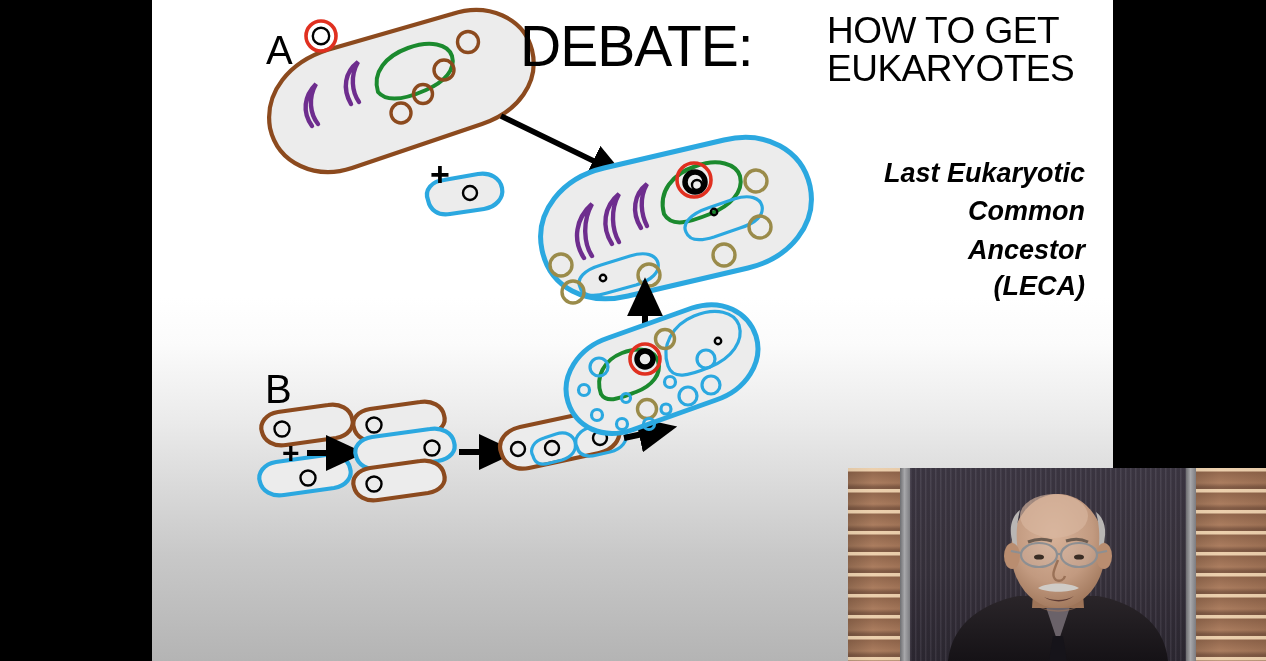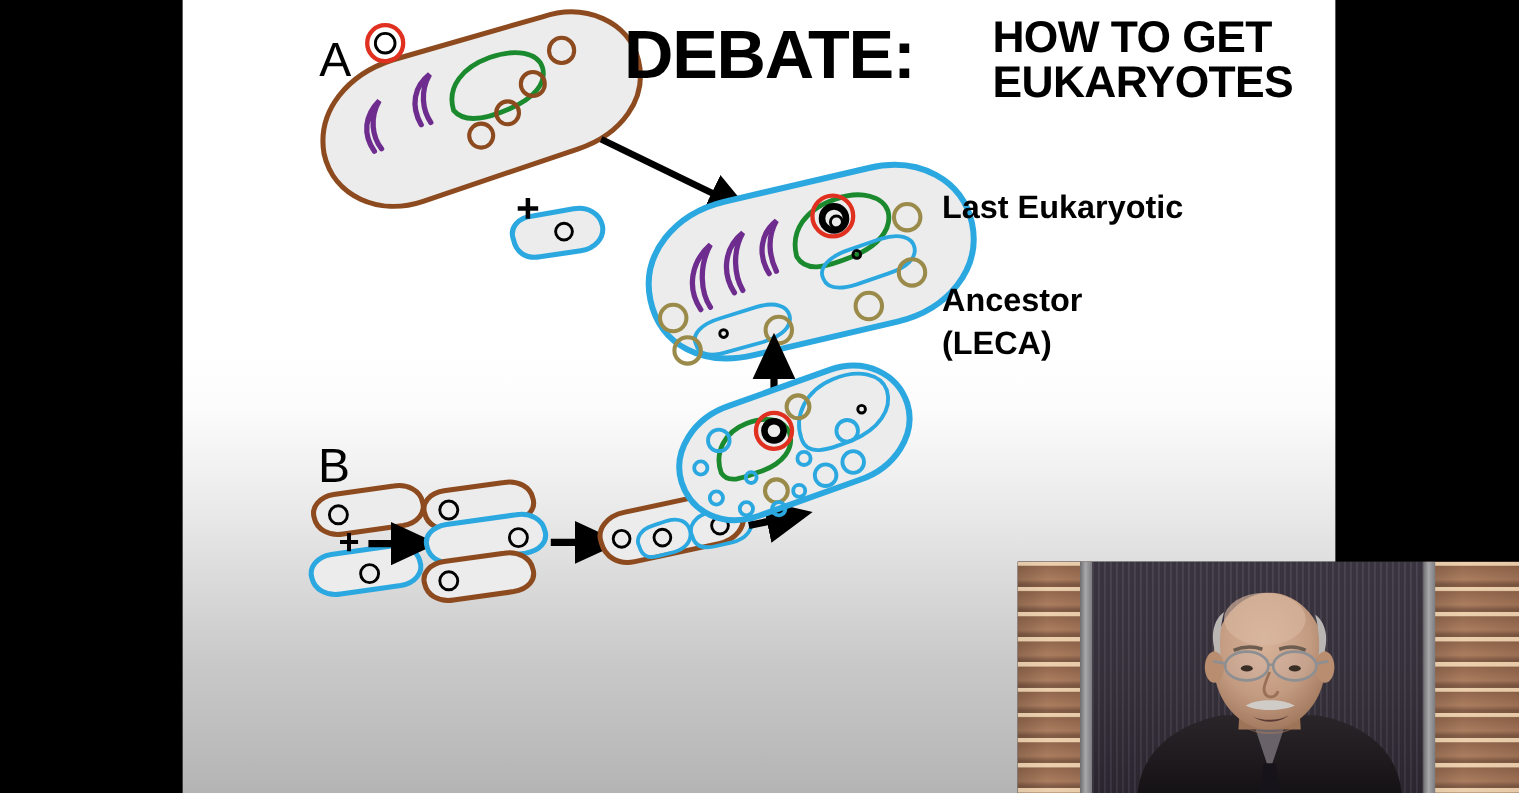--- a/index.html
+++ b/index.html
@@ -26,42 +26,43 @@
                  #ffffff 0%, #ffffff 45%, #fbfbfb 52%,
                  #eaeaea 64%, #d9d9d9 74%, #c8c8c8 84%, #b4b4b4 100%);
     overflow: hidden;
   }
   #slide-svg { position:absolute; left:0; top:0; }
 
   
   .hdr {
     position: absolute;
     color: #000000;
-    font-weight: bold;
+    font-weight: normal;
     letter-spacing: -0.5px;
     white-space: nowrap;
     line-height: 1.0;
   }
   #debate-title {
     left: 368px; top: 18px;
     font-size: 57px;
     letter-spacing: -1px;
   }
   #howto-line1 { left: 675px; top: 12px; font-size: 37px; }
   #howto-line2 { left: 675px; top: 50px; font-size: 37px; }
 
   .leca-line {
     position:absolute;
     width: 300px;
-    text-align: left;
+    text-align: right;
     font-weight: bold;
     font-size: 27px;
     color: #000;
     line-height: 1.0;
     white-space: nowrap;
+    font-style: italic;
   }
   #leca-1 { left: 633px; top: 160px; }
   #leca-2 { left: 633px; top: 198px; }
   #leca-3 { left: 633px; top: 237px; }
   #leca-4 { left: 633px; top: 273px; }
 
   #label-A { position:absolute; left: 114px; top: 28px; font-size: 40px; color:#000; font-weight: 400; }
   #label-B { position:absolute; left: 113px; top: 367px; font-size: 40px; color:#000; font-weight: 400; }
   #label-OR { position:absolute; left: 78px; top: 247px; font-size: 57px; color:#000; font-weight: bold; letter-spacing:-1px;}
 
@@ -350,20 +351,21 @@
         <circle class="ring-blue" cx="514" cy="409" r="5"></circle>
         <circle class="ring-blue" cx="474" cy="398" r="4.5"></circle>
       </g>
     </svg>
 
     <div id="debate-title" class="hdr">DEBATE:</div>
     <div id="howto-line1" class="hdr">HOW TO GET</div>
     <div id="howto-line2" class="hdr">EUKARYOTES</div>
 
     <div id="leca-1" class="leca-line">Last Eukaryotic</div>
+    <div id="leca-2" class="leca-line">Common</div>
     <div id="leca-3" class="leca-line">Ancestor</div>
     <div id="leca-4" class="leca-line">(LECA)</div>
 
     <div id="label-A">A</div>
     <div id="label-B">B</div>
     <div id="plus-a" class="plus">+</div>
     <div id="plus-b" class="plus">+</div>
   </div>
 
   <div id="bar-left" class="blackbar"></div>

